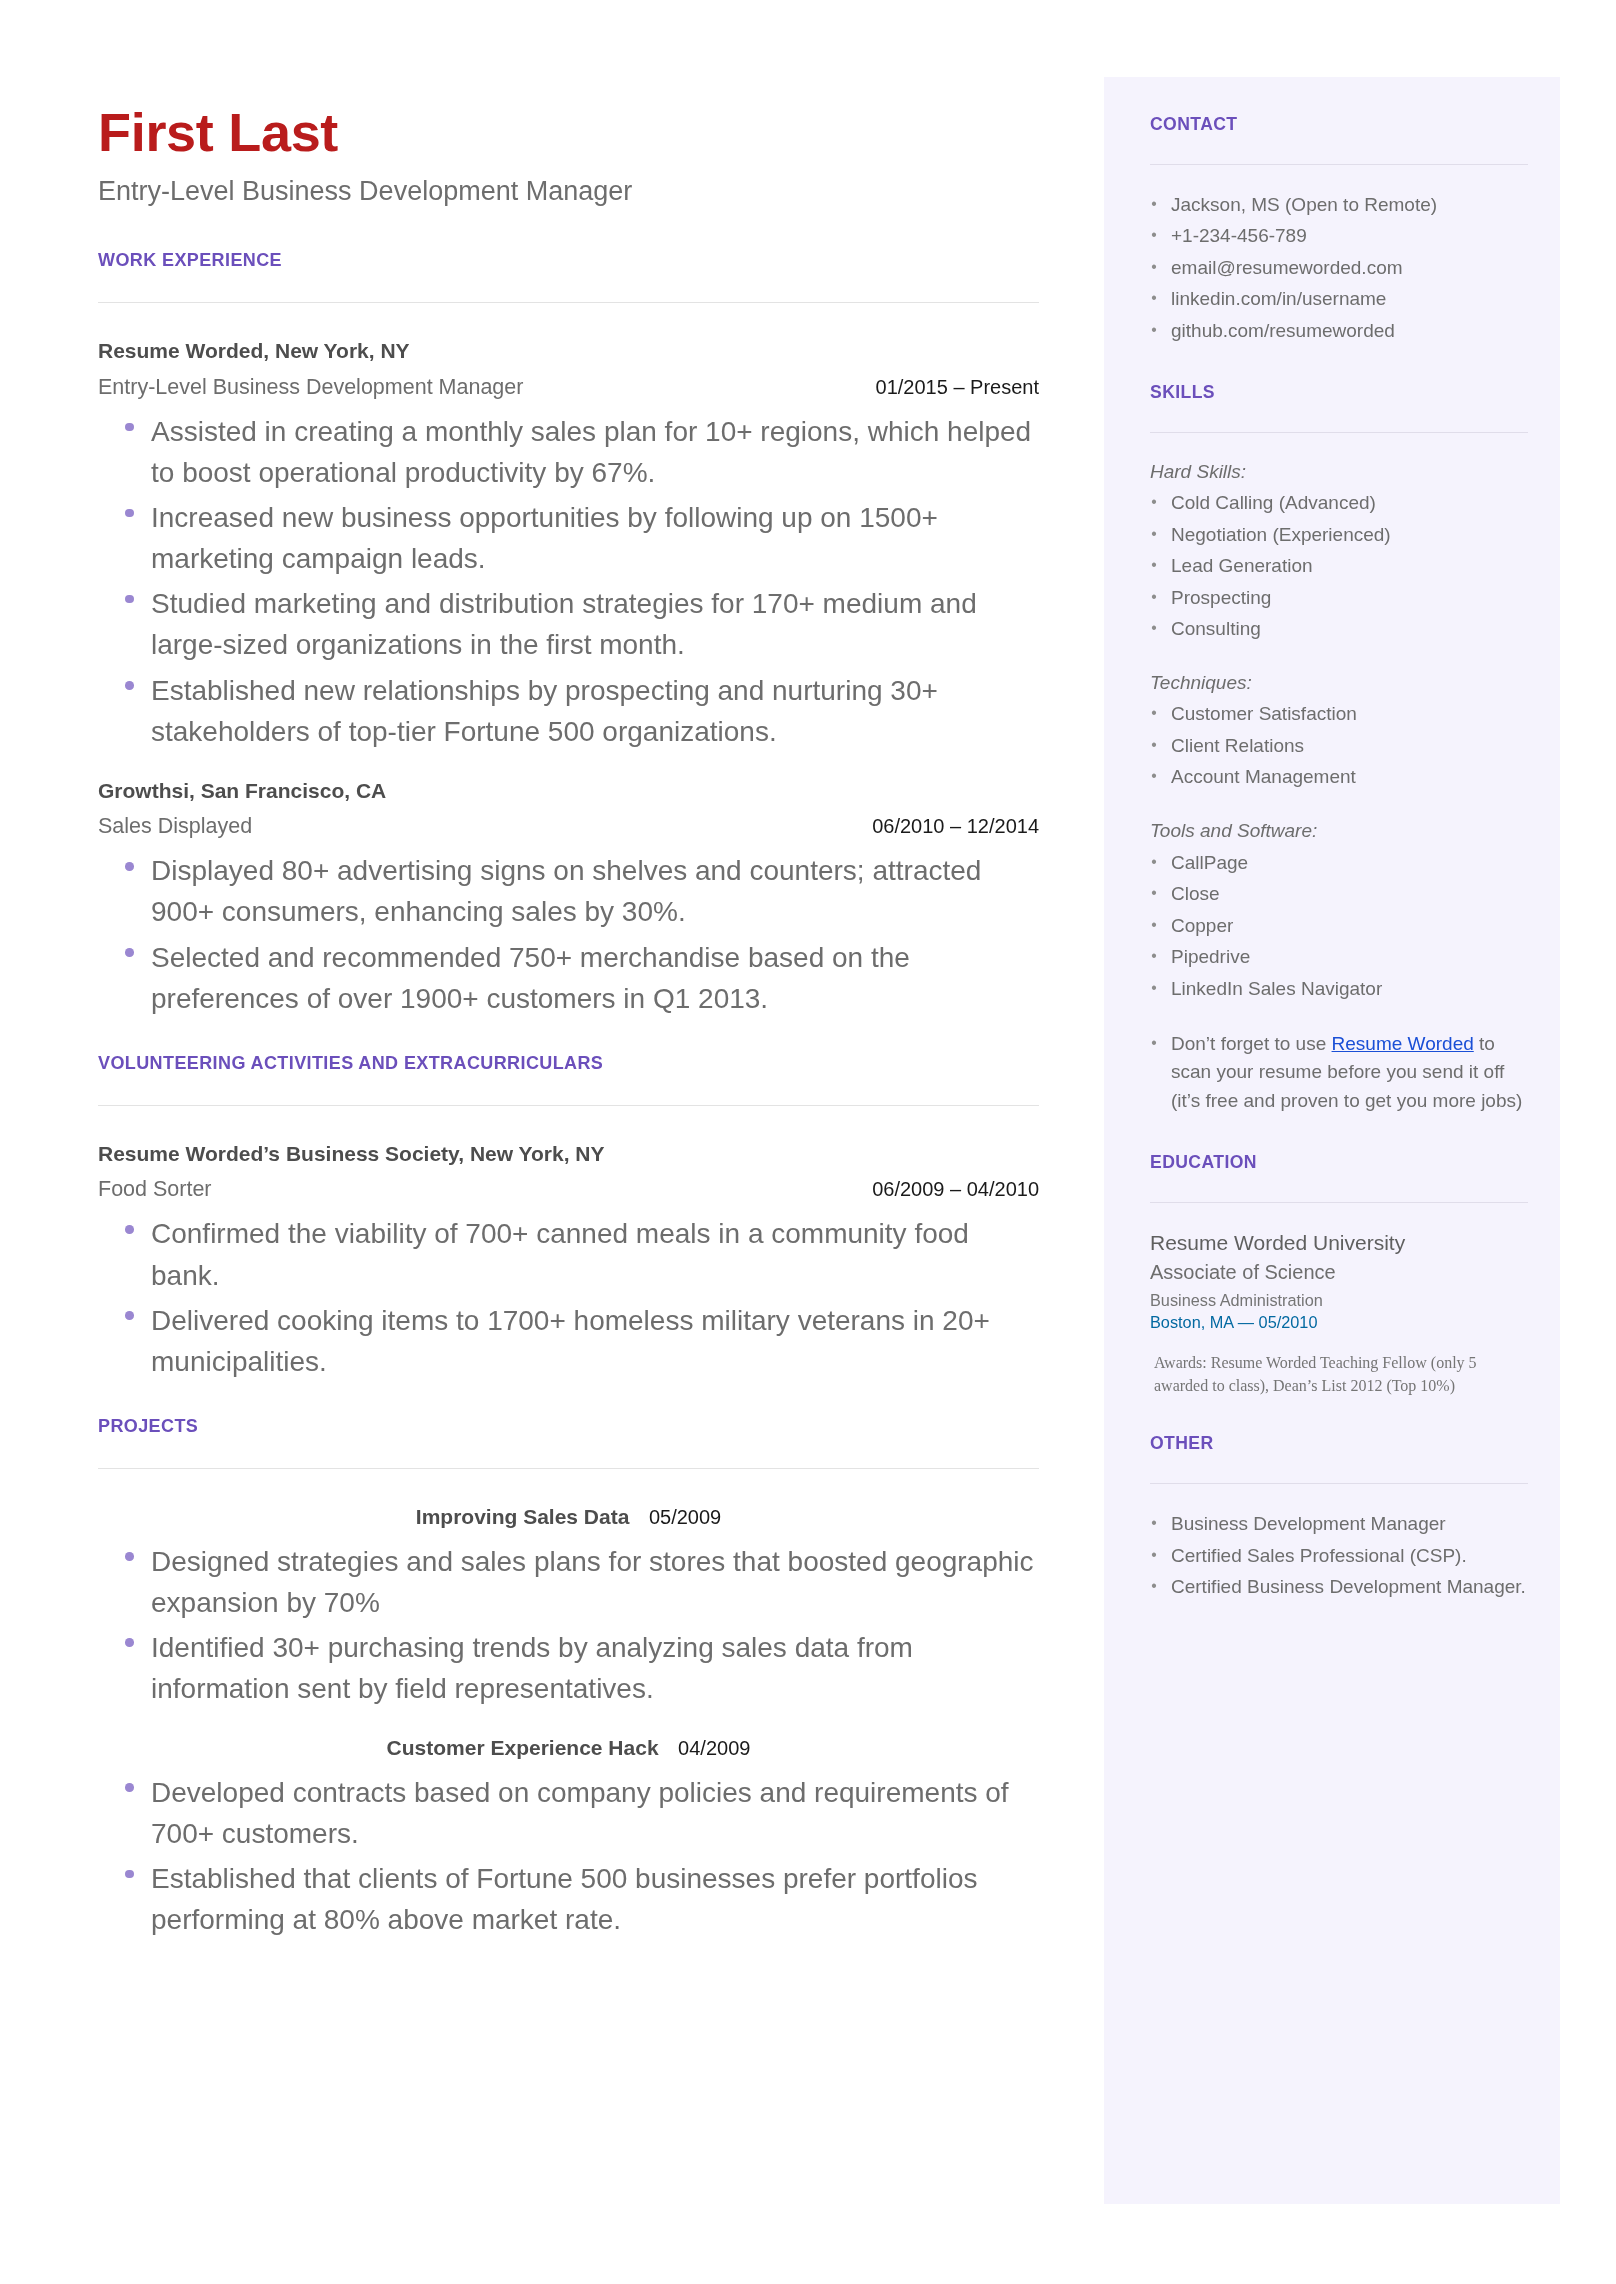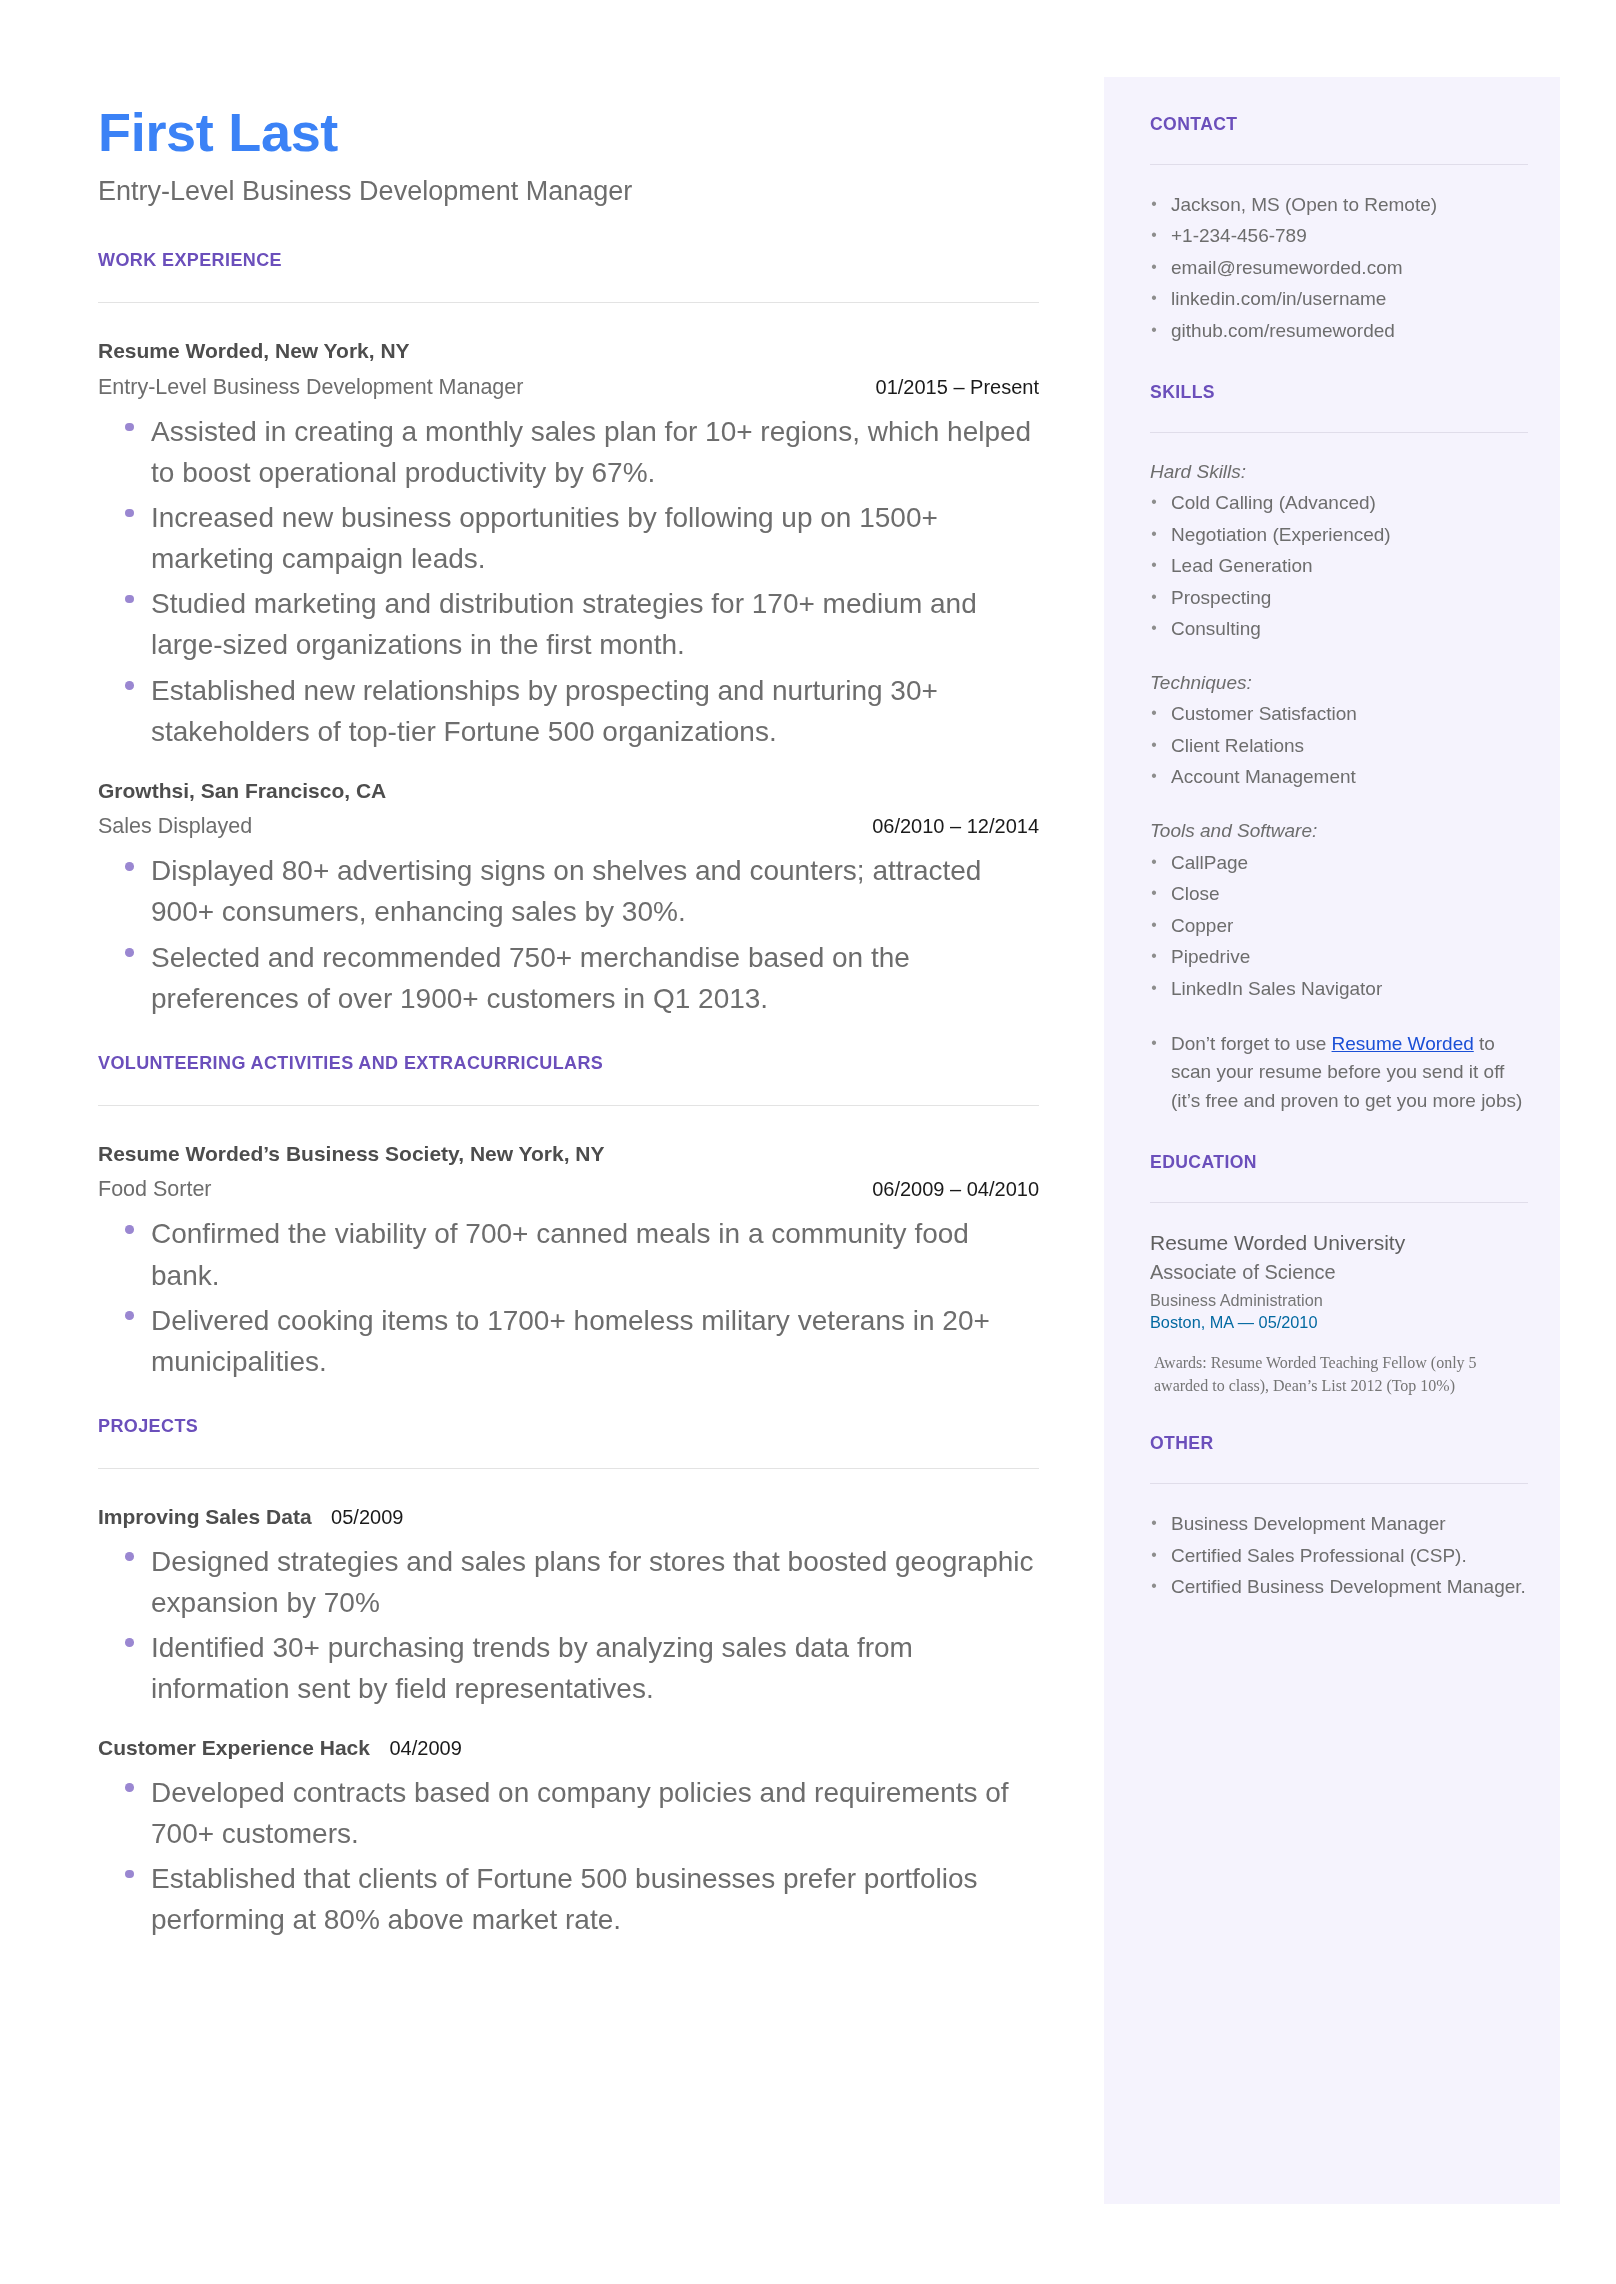--- a/index.html
+++ b/index.html
@@ -44,21 +44,21 @@
     position: absolute;
     left: 1150px;
     top: 114px;
     width: 378px;
   }
 
   
   .name {
     font-size: 54px;
     font-weight: bold;
-    color: #3b82f6;
+    color: #b91c1c;
     letter-spacing: -0.3px;
     line-height: 1.05;
     margin: 0 0 14.3px 0;
   }
   .headline {
     font-size: 27px;
     font-weight: 400;
     color: #6d6d6d;
     line-height: 1.2;
     margin: 0 0 43px 0;
@@ -104,21 +104,21 @@
   }
   .entry-date {
     font-size: 20px;
     font-weight: 400;
     color: #1a1a1a;
     white-space: nowrap;
     padding-left: 19.5px;
   }
   .proj-row {
     display: flex;
-    justify-content: flex-start;
+    justify-content: center;
     align-items: baseline;
     margin: 0 0 6.5px 0;
   }
   .proj-title {
     font-size: 21px;
     font-weight: bold;
     color: #4d4d4d;
     line-height: 1.25;
   }
 

